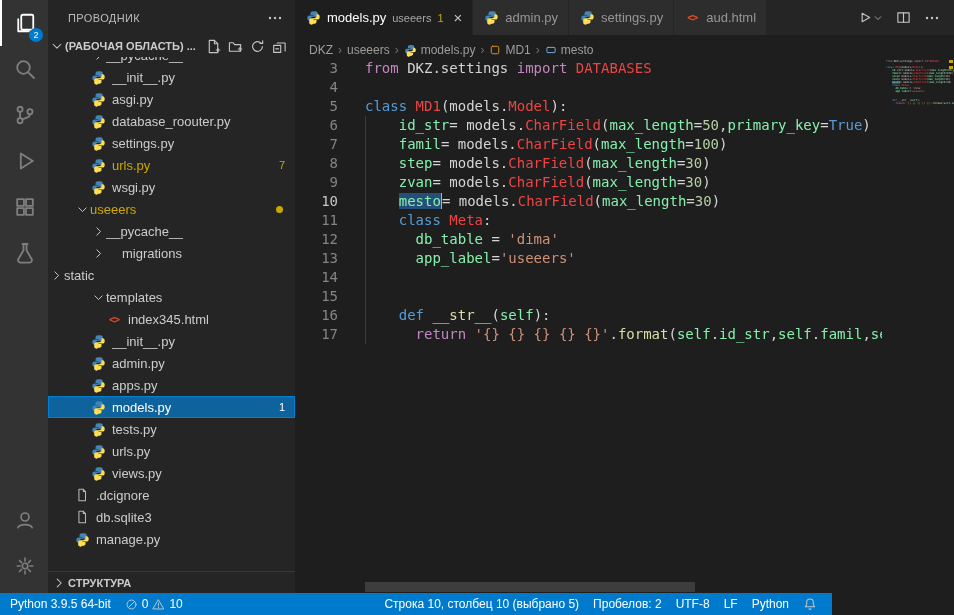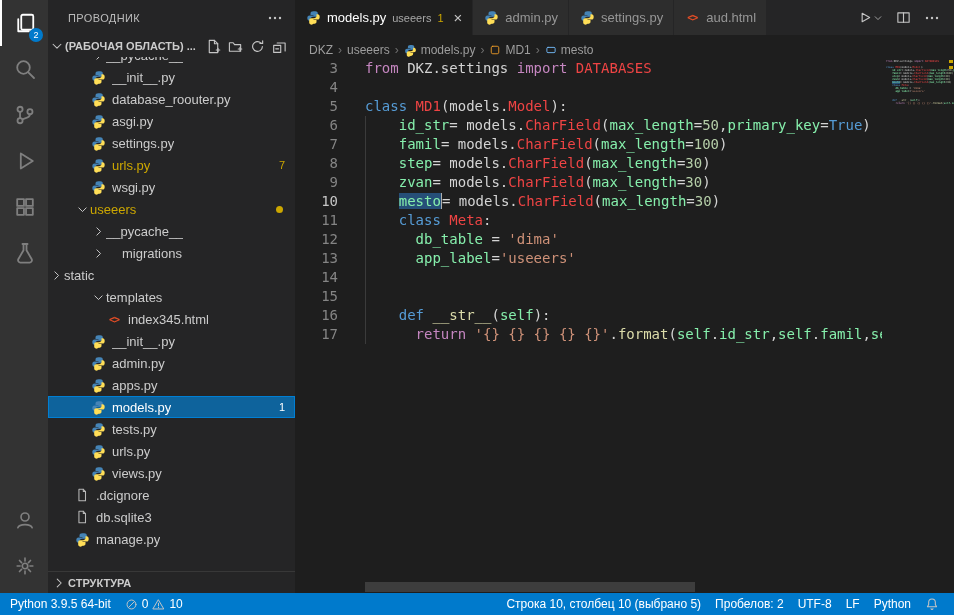--- a/index.html
+++ b/index.html
@@ -84,21 +84,21 @@
 
   .minimap { position:absolute; top:0; right:0; width:72px; bottom:0; background:#1e1e1e;
     padding:3px 0 0 4px; z-index:5; overflow:hidden; }
   .mc { white-space:pre; font-size:2.6px; line-height:3px; height:3px;
     font-family:"DejaVu Sans Mono", monospace; overflow:hidden; }
   .omark { position:absolute; right:1px; width:4px; height:3px; background:#cca700; z-index:7; }
   .hscroll { position:absolute; bottom:1px; left:70px; width:330px; height:10px;
     background:rgba(121,121,121,.35); z-index:6; cursor:pointer; }
 
   
-  .status { position:absolute; left:0; bottom:0; width:954px; height:22px; background:#007acc;
+  .status { position:absolute; left:0; bottom:0; width:832px; height:22px; background:#007acc;
     color:#ffffff; display:flex; align-items:center; font-size:12px; z-index:10; }
   .st-item { padding:0 7px; display:flex; align-items:center; gap:4px; height:22px; cursor:pointer; white-space:nowrap; }
   .status-right { margin-left:auto; display:flex; align-items:center; padding-right:8px; }
 </style>
 </head>
 <body>
 
 <div id="app">
 
   <div class="activity-bar">
@@ -223,30 +223,30 @@
           </span>
           <span class="tname">__init__.py</span>
         </div>
         <div class="row" style="padding-left: 42px;">
           <span class="ticon">
             <svg width="15" height="15" viewBox="0 0 16 16" fill="none" stroke="currentColor" stroke-width="1.2" stroke-linecap="round" stroke-linejoin="round">
               <path fill="#4584b6" stroke="none" d="M7.9 1.3c-2 0-3.1.9-3.1 2.3v1.7h3.2v.5H3.7c-1.5 0-2.3 1.1-2.3 2.8s.8 2.9 2.3 2.9h1.1v-1.9c0-1.4 1.2-2.4 2.7-2.4h3.1c1.2 0 2-.9 2-2V3.6c0-1.4-1.2-2.3-2.7-2.3z"></path>
               <path fill="#ffde57" stroke="none" d="M8.1 14.7c2 0 3.1-.9 3.1-2.3v-1.7H8v-.5h4.3c1.5 0 2.3-1.1 2.3-2.8S13.8 4.5 12.3 4.5h-1.1v1.9c0 1.4-1.2 2.4-2.7 2.4H5.4c-1.2 0-2 .9-2 2v2.6c0 1.4 1.2 2.3 2.7 2.3z"></path>
             </svg>
           </span>
+          <span class="tname">asgi.py</span>
+        </div>
+        <div class="row" style="padding-left: 42px;">
+          <span class="ticon">
+            <svg width="15" height="15" viewBox="0 0 16 16" fill="none" stroke="currentColor" stroke-width="1.2" stroke-linecap="round" stroke-linejoin="round">
+              <path fill="#4584b6" stroke="none" d="M7.9 1.3c-2 0-3.1.9-3.1 2.3v1.7h3.2v.5H3.7c-1.5 0-2.3 1.1-2.3 2.8s.8 2.9 2.3 2.9h1.1v-1.9c0-1.4 1.2-2.4 2.7-2.4h3.1c1.2 0 2-.9 2-2V3.6c0-1.4-1.2-2.3-2.7-2.3z"></path>
+              <path fill="#ffde57" stroke="none" d="M8.1 14.7c2 0 3.1-.9 3.1-2.3v-1.7H8v-.5h4.3c1.5 0 2.3-1.1 2.3-2.8S13.8 4.5 12.3 4.5h-1.1v1.9c0 1.4-1.2 2.4-2.7 2.4H5.4c-1.2 0-2 .9-2 2v2.6c0 1.4 1.2 2.3 2.7 2.3z"></path>
+            </svg>
+          </span>
           <span class="tname">database_roouter.py</span>
-        </div>
-        <div class="row" style="padding-left: 42px;">
-          <span class="ticon">
-            <svg width="15" height="15" viewBox="0 0 16 16" fill="none" stroke="currentColor" stroke-width="1.2" stroke-linecap="round" stroke-linejoin="round">
-              <path fill="#4584b6" stroke="none" d="M7.9 1.3c-2 0-3.1.9-3.1 2.3v1.7h3.2v.5H3.7c-1.5 0-2.3 1.1-2.3 2.8s.8 2.9 2.3 2.9h1.1v-1.9c0-1.4 1.2-2.4 2.7-2.4h3.1c1.2 0 2-.9 2-2V3.6c0-1.4-1.2-2.3-2.7-2.3z"></path>
-              <path fill="#ffde57" stroke="none" d="M8.1 14.7c2 0 3.1-.9 3.1-2.3v-1.7H8v-.5h4.3c1.5 0 2.3-1.1 2.3-2.8S13.8 4.5 12.3 4.5h-1.1v1.9c0 1.4-1.2 2.4-2.7 2.4H5.4c-1.2 0-2 .9-2 2v2.6c0 1.4 1.2 2.3 2.7 2.3z"></path>
-            </svg>
-          </span>
-          <span class="tname">asgi.py</span>
         </div>
         <div class="row" style="padding-left: 42px;">
           <span class="ticon">
             <svg width="15" height="15" viewBox="0 0 16 16" fill="none" stroke="currentColor" stroke-width="1.2" stroke-linecap="round" stroke-linejoin="round">
               <path fill="#4584b6" stroke="none" d="M7.9 1.3c-2 0-3.1.9-3.1 2.3v1.7h3.2v.5H3.7c-1.5 0-2.3 1.1-2.3 2.8s.8 2.9 2.3 2.9h1.1v-1.9c0-1.4 1.2-2.4 2.7-2.4h3.1c1.2 0 2-.9 2-2V3.6c0-1.4-1.2-2.3-2.7-2.3z"></path>
               <path fill="#ffde57" stroke="none" d="M8.1 14.7c2 0 3.1-.9 3.1-2.3v-1.7H8v-.5h4.3c1.5 0 2.3-1.1 2.3-2.8S13.8 4.5 12.3 4.5h-1.1v1.9c0 1.4-1.2 2.4-2.7 2.4H5.4c-1.2 0-2 .9-2 2v2.6c0 1.4 1.2 2.3 2.7 2.3z"></path>
             </svg>
           </span>
           <span class="tname">settings.py</span>
         </div>

